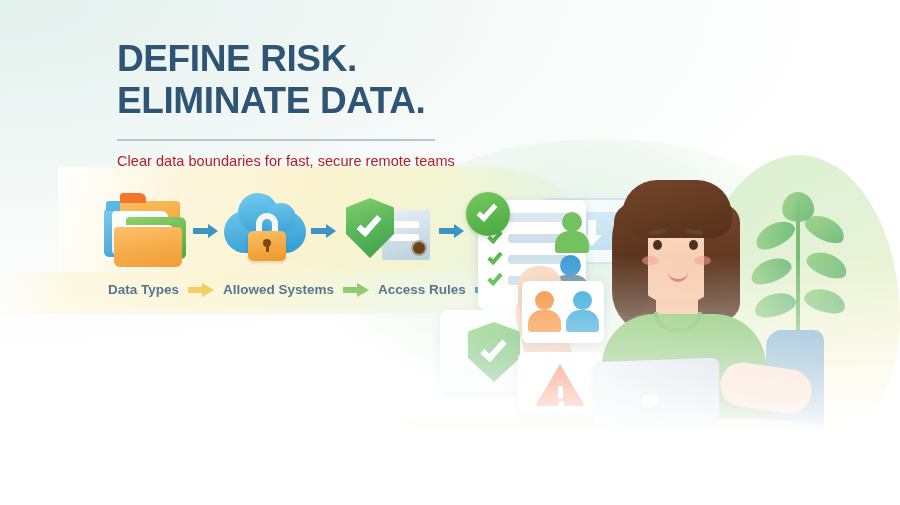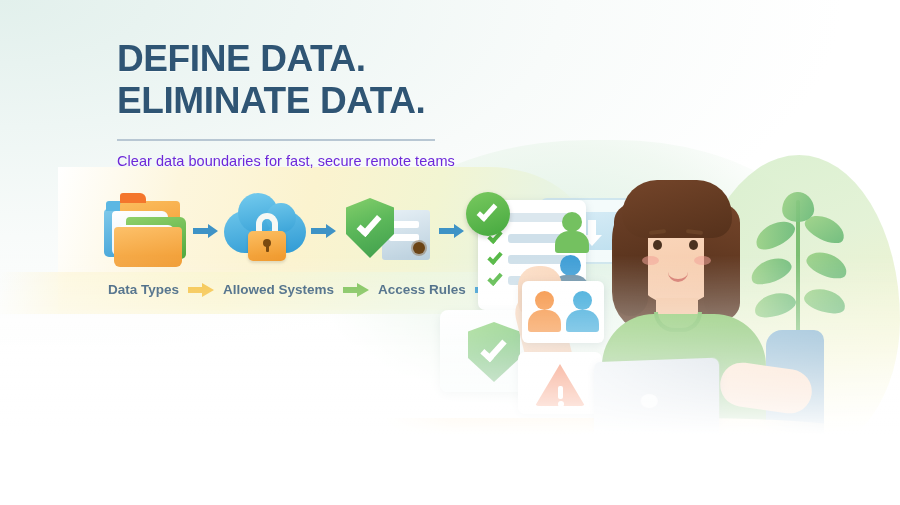--- a/index.html
+++ b/index.html
@@ -67,21 +67,21 @@
   .headline h1 .ln { display: block; }
   .rule {
     margin-top: 17px;
     width: 318px;
     height: 2px;
     background: #b8c7d3;
   }
   .subtitle {
     margin-top: 12px;
     font-size: 14.5px;
-    color: #6d28d9;
+    color: #b91c1c;
     letter-spacing: .05px;
   }
 
   
   .band {
     position: absolute;
     left: 58px;
     top: 167px;
     width: 530px;
     height: 143px;
@@ -524,21 +524,21 @@
 
   <div class="bg-base"></div>
   <div class="bg-mint-blob"></div>
   <div class="bg-green-blob"></div>
 
   <div class="band"></div>
   <div class="band-strip"></div>
 
   <div class="headline">
     <h1>
-      <span class="ln">DEFINE DATA.</span>
+      <span class="ln">DEFINE RISK.</span>
       <span class="ln">ELIMINATE DATA.</span>
     </h1>
     <div class="rule"></div>
     <div class="subtitle">Clear data boundaries for fast, secure remote teams</div>
   </div>
 
   <div class="icon-row">
 
     <div class="step-icon">
       <div class="folders">

